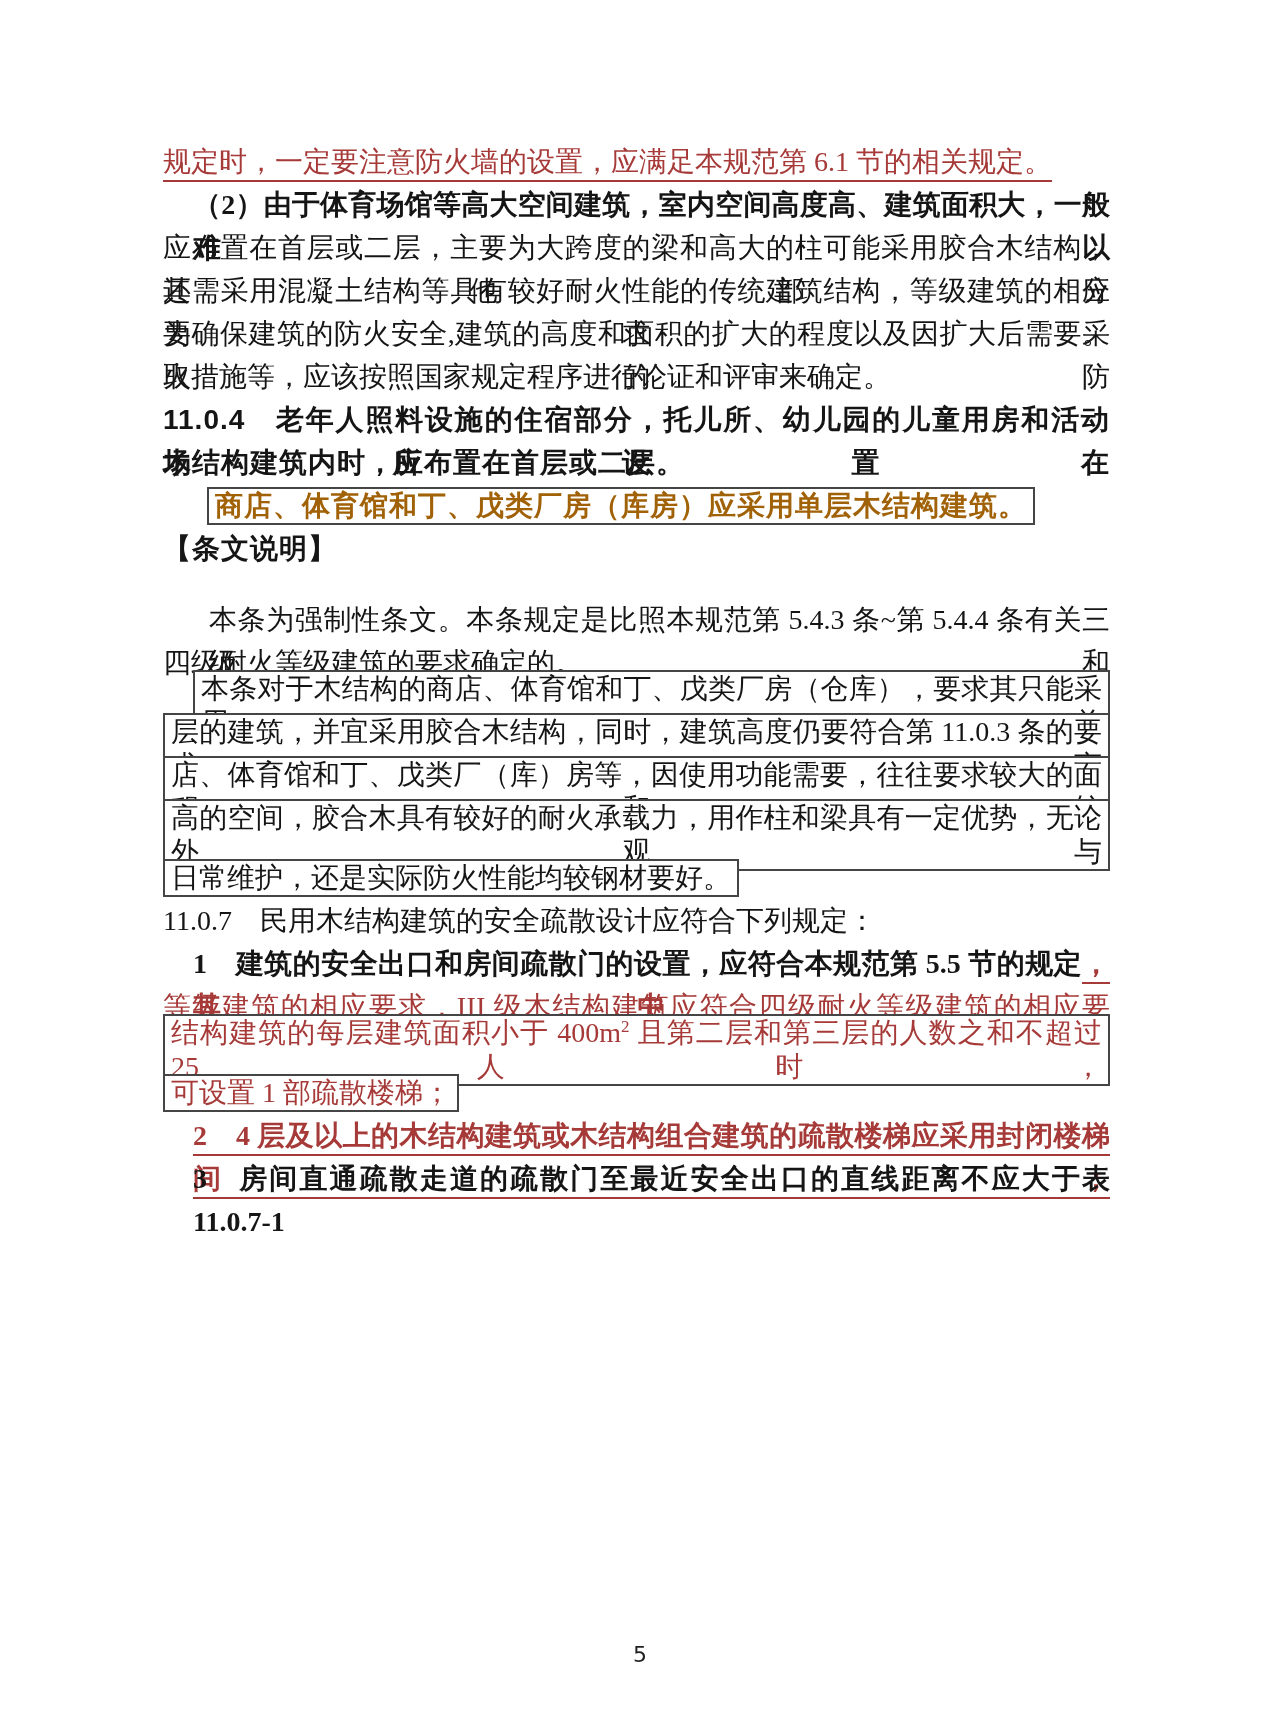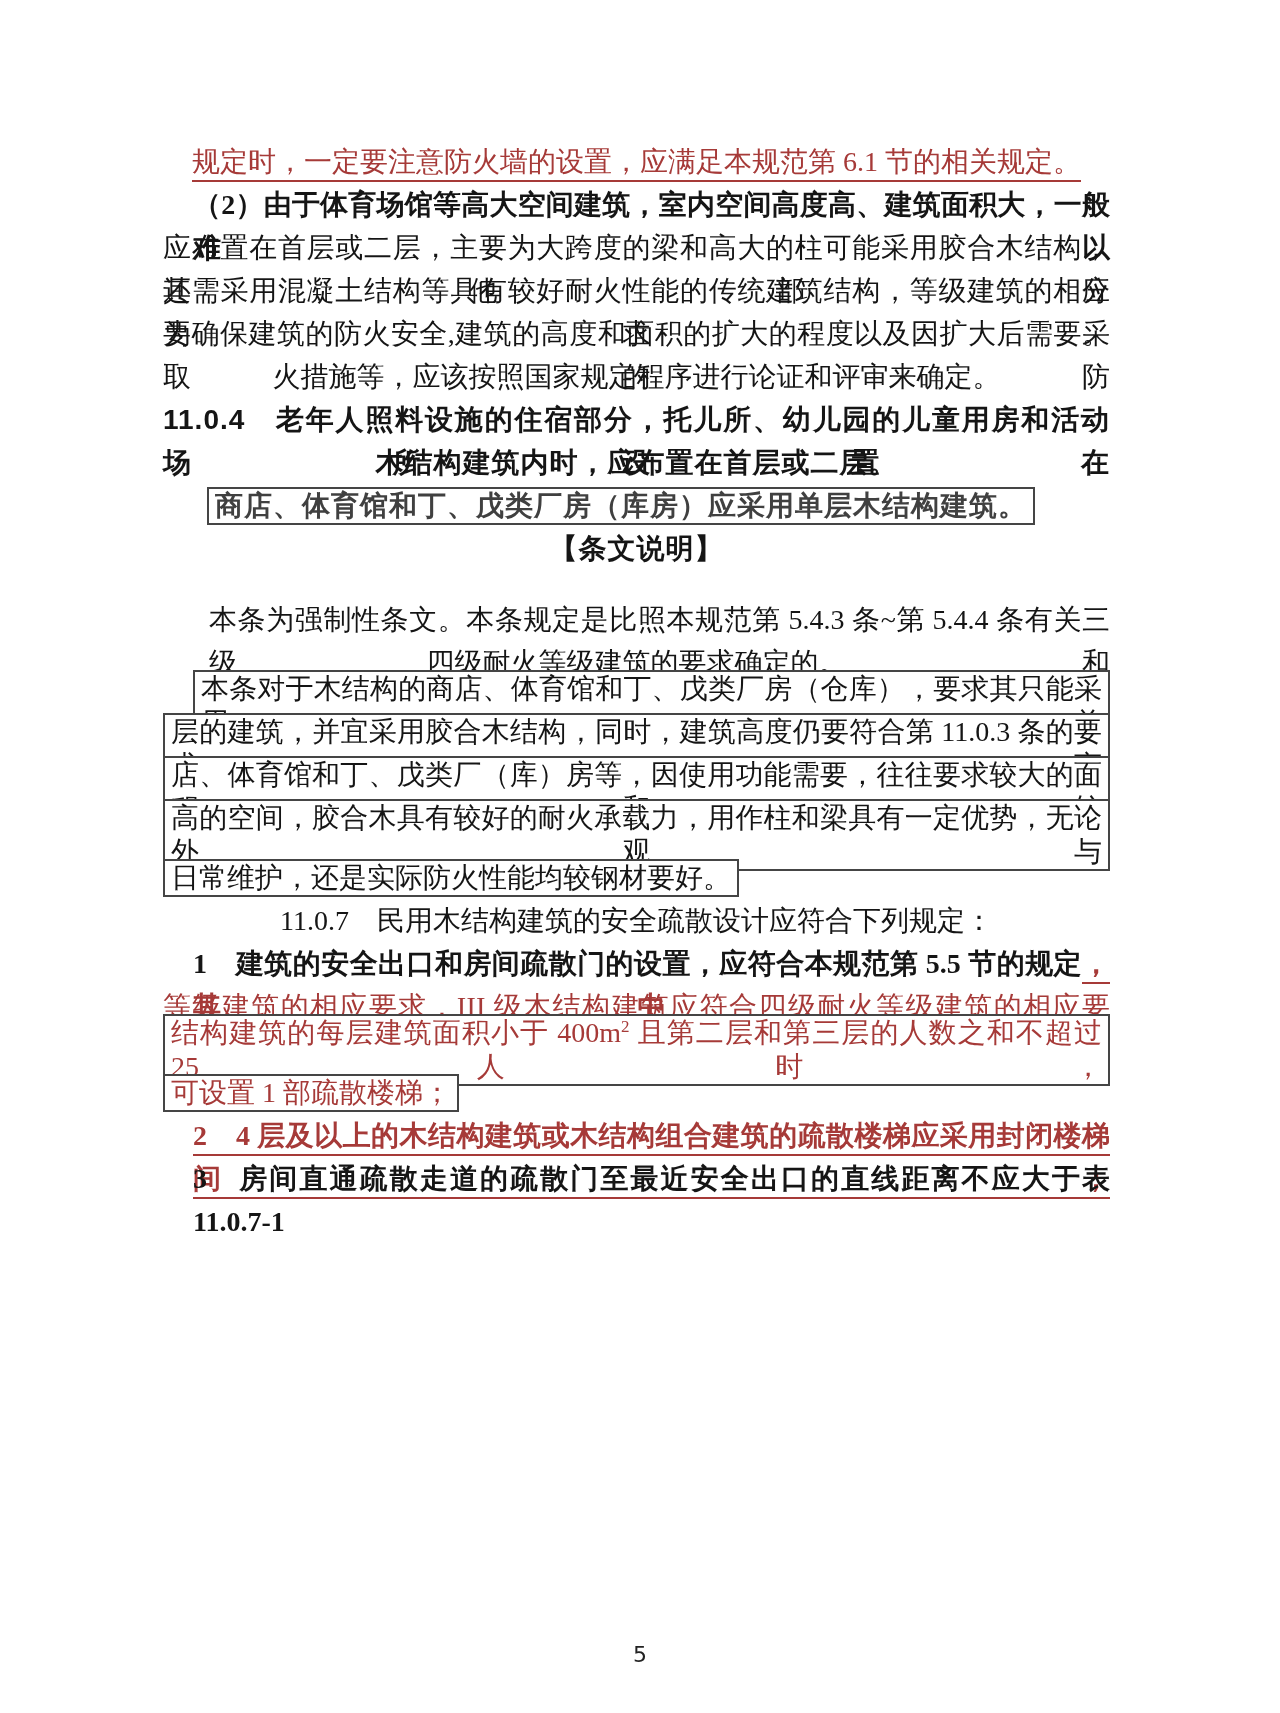--- a/index.html
+++ b/index.html
@@ -6,39 +6,39 @@
   .page {
     position:relative;
     width:1280px; height:1713px;
     background:#ffffff;
     font-family:"Liberation Serif","DejaVu Serif",serif;
     color:#151515;
     font-size:28px;
     overflow:hidden;
   }
   .content { position:absolute; left:163px; top:140px; width:947px; }
-  .ln { line-height:43px; height:43px;text-align:center; }
+  .ln { line-height:43px; height:43px; }
   .jt { text-align:justify; text-align-last:justify; }
   .ind1 { padding-left:30px; box-sizing:border-box;font-weight:bold; }
   .ind2 { padding-left:46px; box-sizing:border-box;margin-top:28px; }
   .red { color:#a63a38; }
   .ul { border-bottom:2px solid #a63a38; padding-bottom:3px; }
   .bold-sans { font-family:"Liberation Sans","DejaVu Sans",sans-serif; font-weight:bold; letter-spacing:1px; }
   .boxline { height:43px; display:flex; align-items:center; }
   .box {
     border:2px solid #454545;
     padding:0 6px;
     line-height:34px;
     box-sizing:border-box;
     background:#ffffff;
   }
   .box.full { flex:1; text-align:justify; text-align-last:justify; }
   .box.fit { display:inline-block; }
   .redbig {
-    color:#404040;
+    color:#a16207;
     font-family:"Liberation Sans","DejaVu Sans",sans-serif;
     font-weight:bold;
     letter-spacing:1px;
   }
   .minibox {
     display:inline-block;
     border:2px solid #454545;
     padding:0 5px;
     line-height:32px;
     vertical-align:middle;

